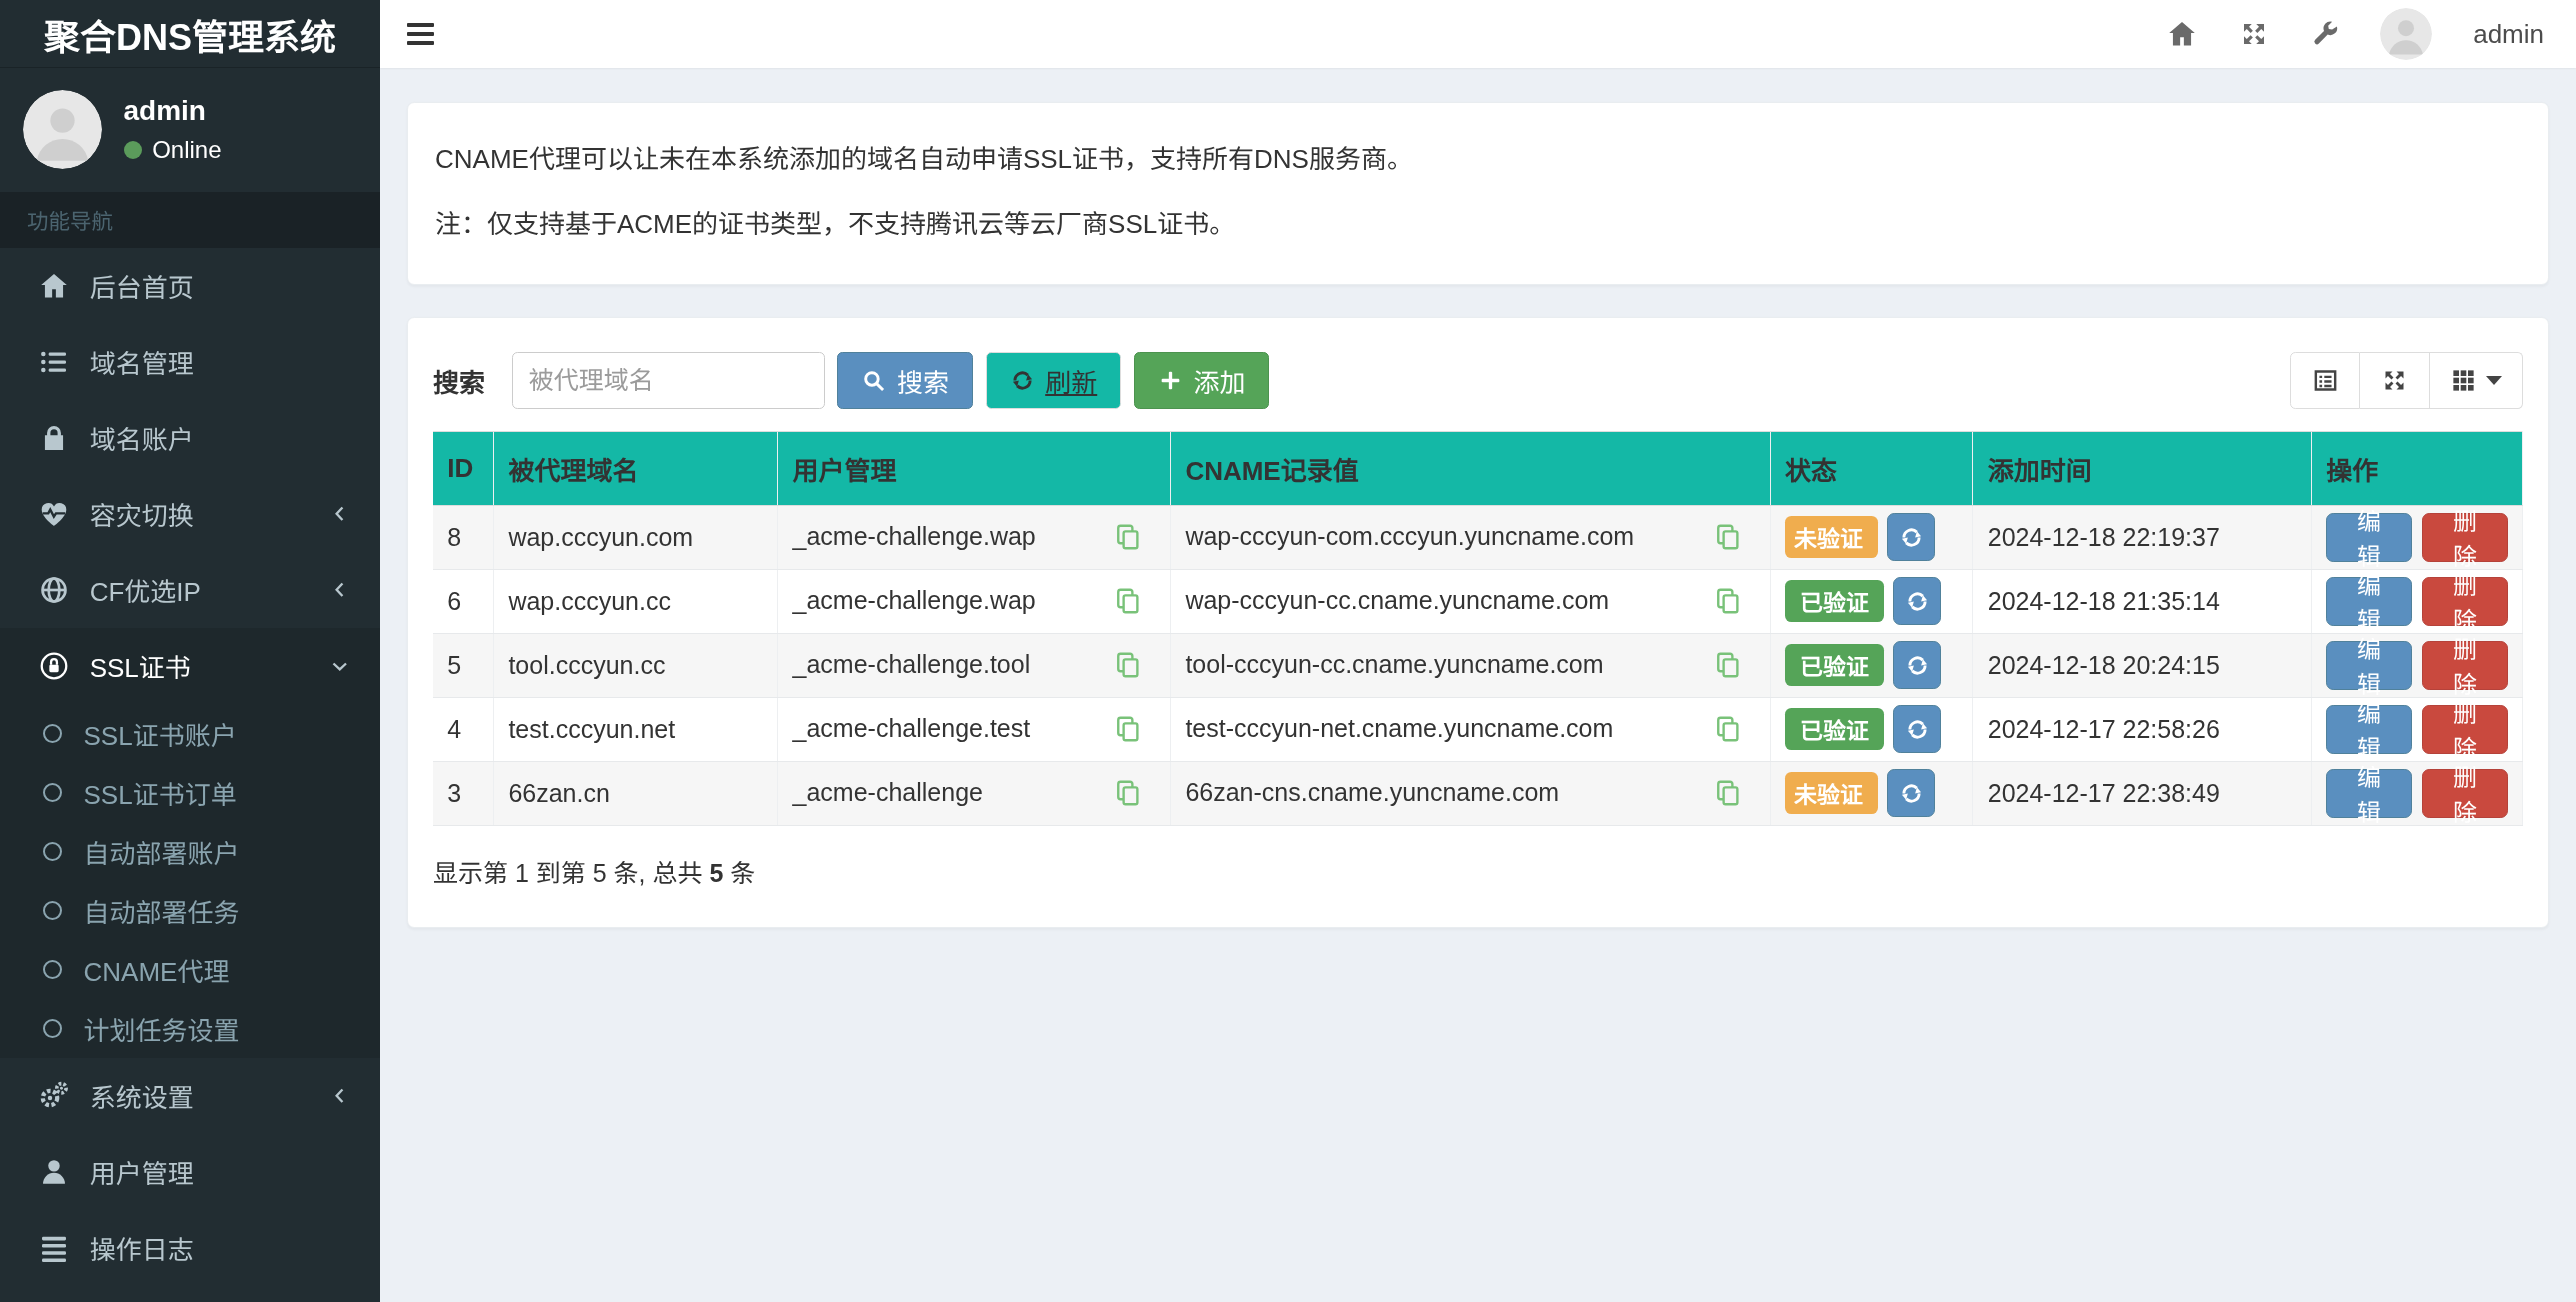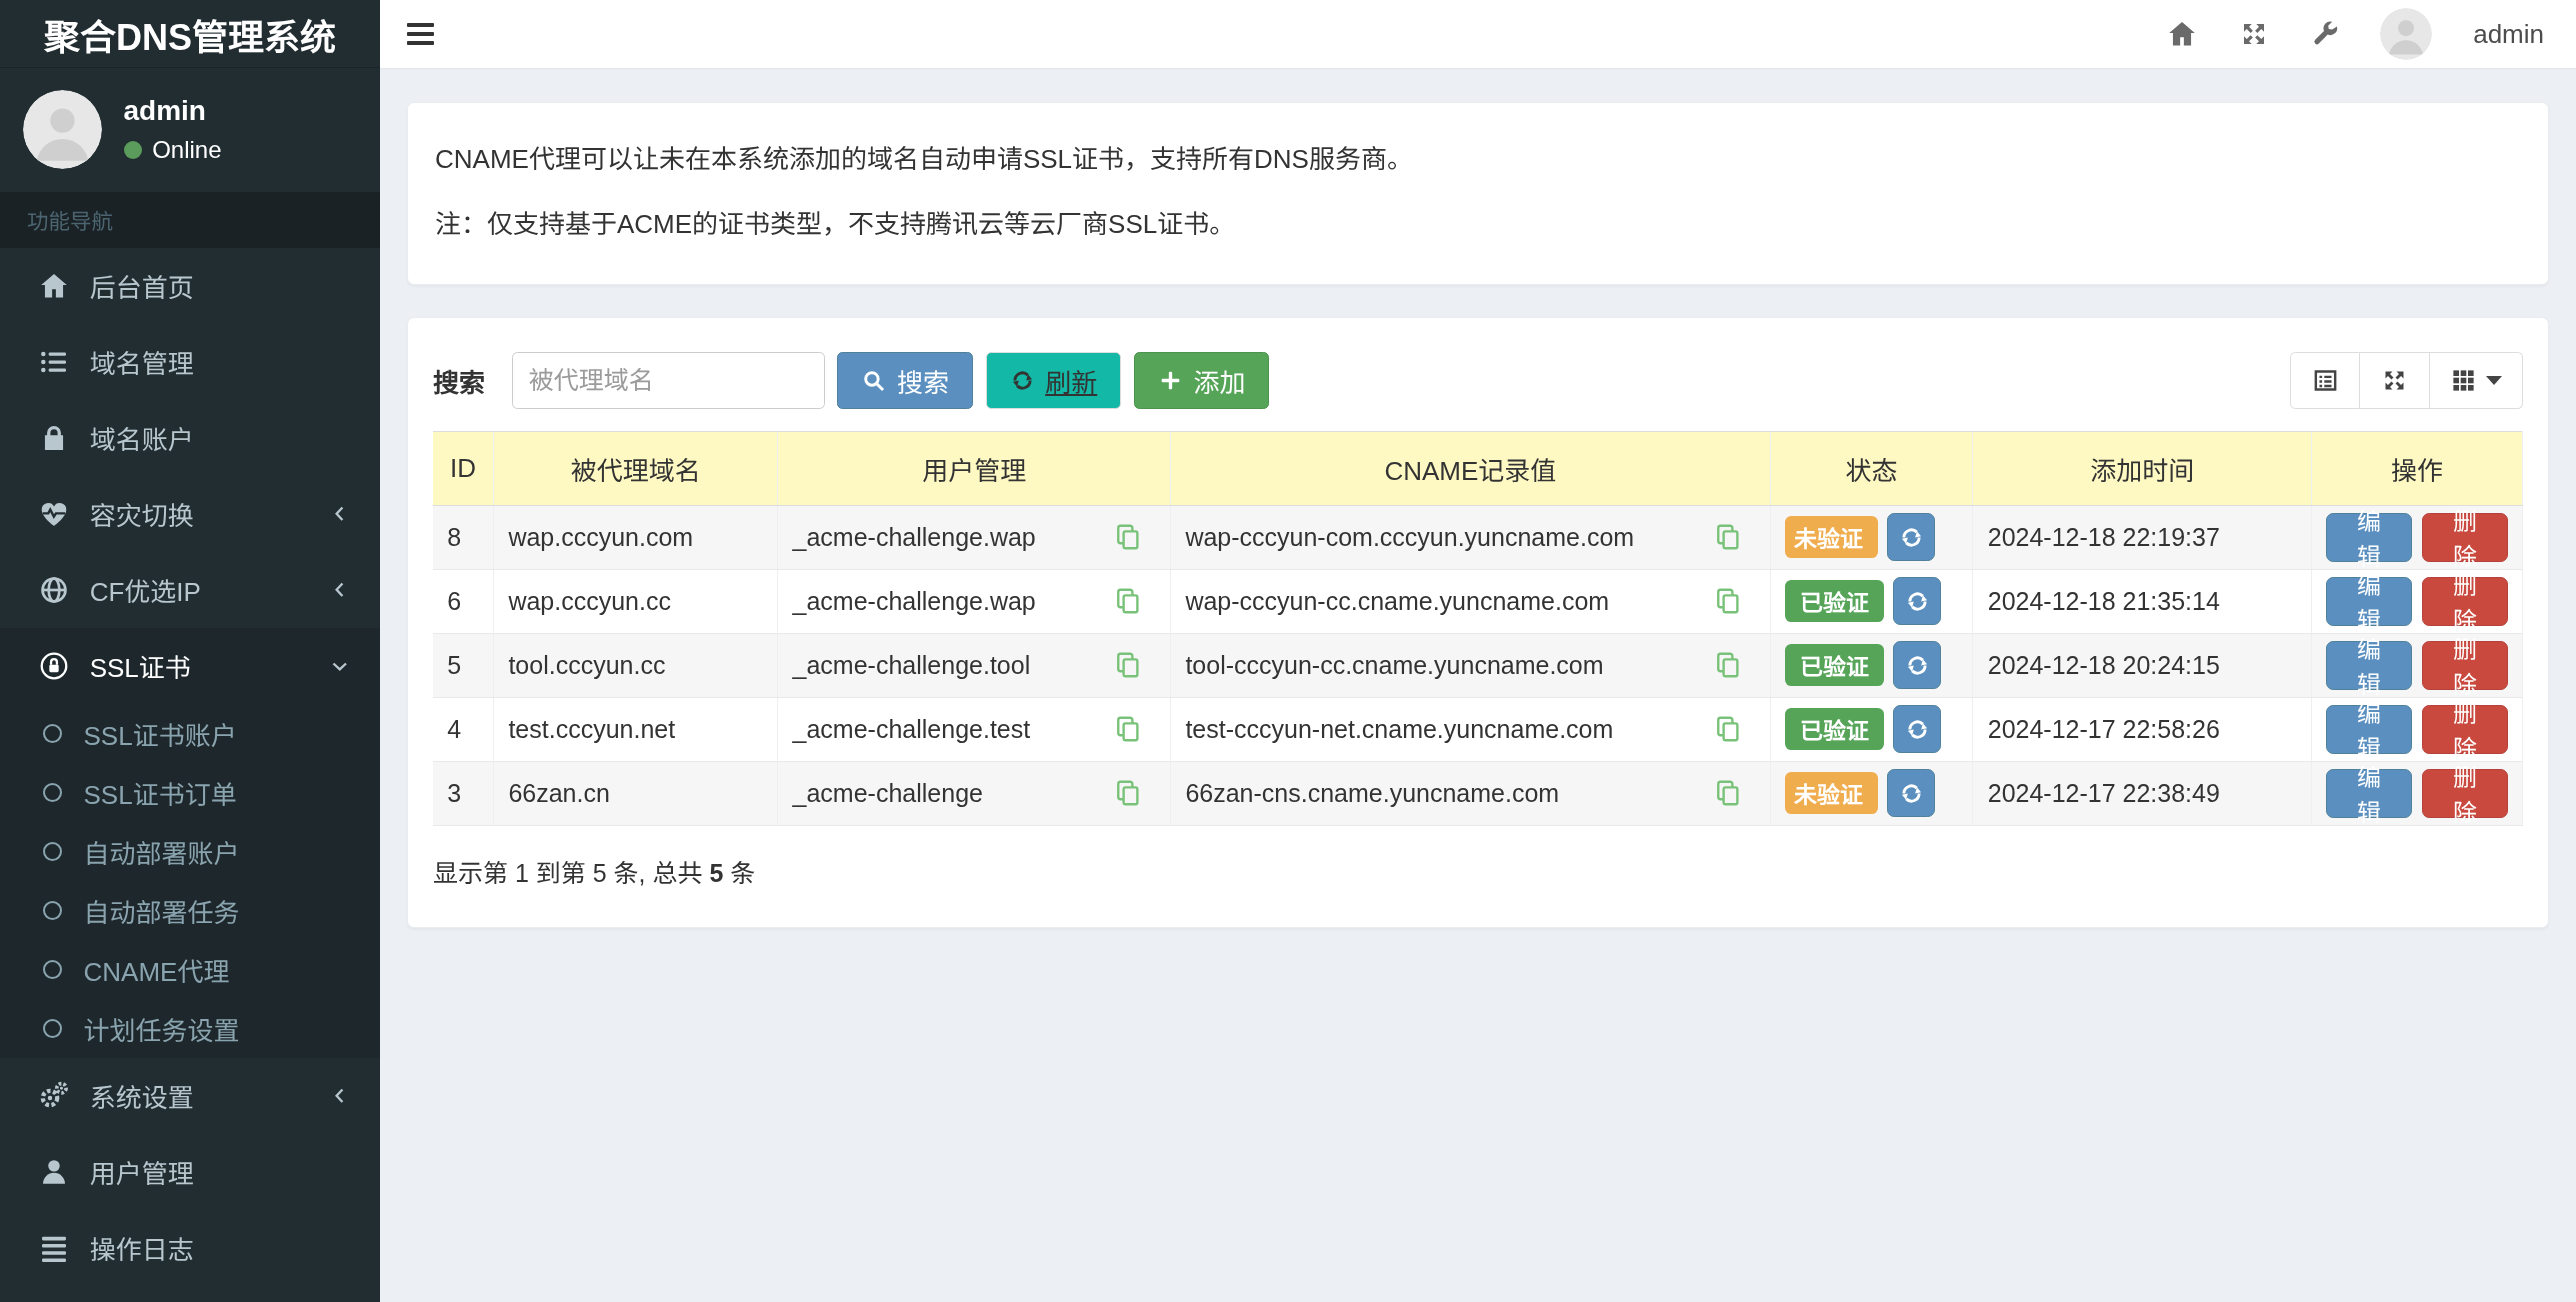--- a/index.html
+++ b/index.html
@@ -59,26 +59,26 @@
   .toolbar-left { display:flex; align-items:center; gap:12.5px; }
   .toolbar-right { margin-left:auto; display:flex; }
   .tool-btn { width:70px; height:57px; background:#fff; border:0.9px solid #ddd; display:flex; align-items:center; justify-content:center; gap:9px; color:#444; cursor:pointer; }
   .tool-btn:first-child { border-radius:5.4px 0 0 5.4px; }
   .tool-btn:last-child { border-radius:0 5.4px 5.4px 0; width:93px; }
   .tool-btn + .tool-btn { border-left:none; }
   .caret { width:0; height:0; border-left:8px solid transparent; border-right:8px solid transparent; border-top:9.8px solid #444; }
 
   
   table { width:100%; border-collapse:collapse; table-layout:fixed; }
-  th { text-align:center; font-size:26px; font-weight:400; color:#333; padding:18px 14.3px; border-top:0.9px solid #ddd; border-bottom:0.9px solid #ddd; background:#fef9c3; }
+  th { text-align:left; font-size:26px; font-weight:700; color:#333; padding:18px 14.3px; border-top:0.9px solid #ddd; border-bottom:0.9px solid #ddd; background:#14b8a6; }
   td { font-size:25px; color:#333; padding:0 14.3px; height:64px; border-bottom:0.9px solid #e7e9eb; }
   th + th, td + td { border-left:0.9px solid #edeff1; }
   th:last-child, td:last-child { border-right:0.9px solid #edeff1; }
   tbody tr:nth-child(odd) td { background:#f6f6f6; }
-  .cell-flex { display:flex; align-items:center; justify-content:space-between; gap:26px; }
+  .cell-flex { display:flex; align-items:flex-start; justify-content:space-between; gap:26px; }
   .copy-ic { color:#79c279; cursor:pointer; flex:0 0 auto; margin-right:12.5px; }
   .badge { display:inline-flex; align-items:center; justify-content:center; height:42px; padding:0 15px; border-radius:6.3px; color:#fff; font-size:23px; font-weight:700; }
   .badge.warning { background:#f0ad4e;padding-left:9px; }
   .badge.success { background:#55a458; }
   .btn-mini { width:48px; height:48px; border-radius:7.2px; background:#5a8fbf; border:0.9px solid #50819b; color:#fff; display:inline-flex; align-items:center; justify-content:center; cursor:pointer; }
   .status-wrap { display:flex; align-items:center; gap:9px; }
   .act-wrap { display:flex; align-items:center; gap:10.7px; }
   .btn-sm { height:49px; padding:0 18px; font-size:24px; border-radius:7.2px; }
   .btn-danger { background:#c9493e; border-color:#b5423a; color:#fff; }
 

